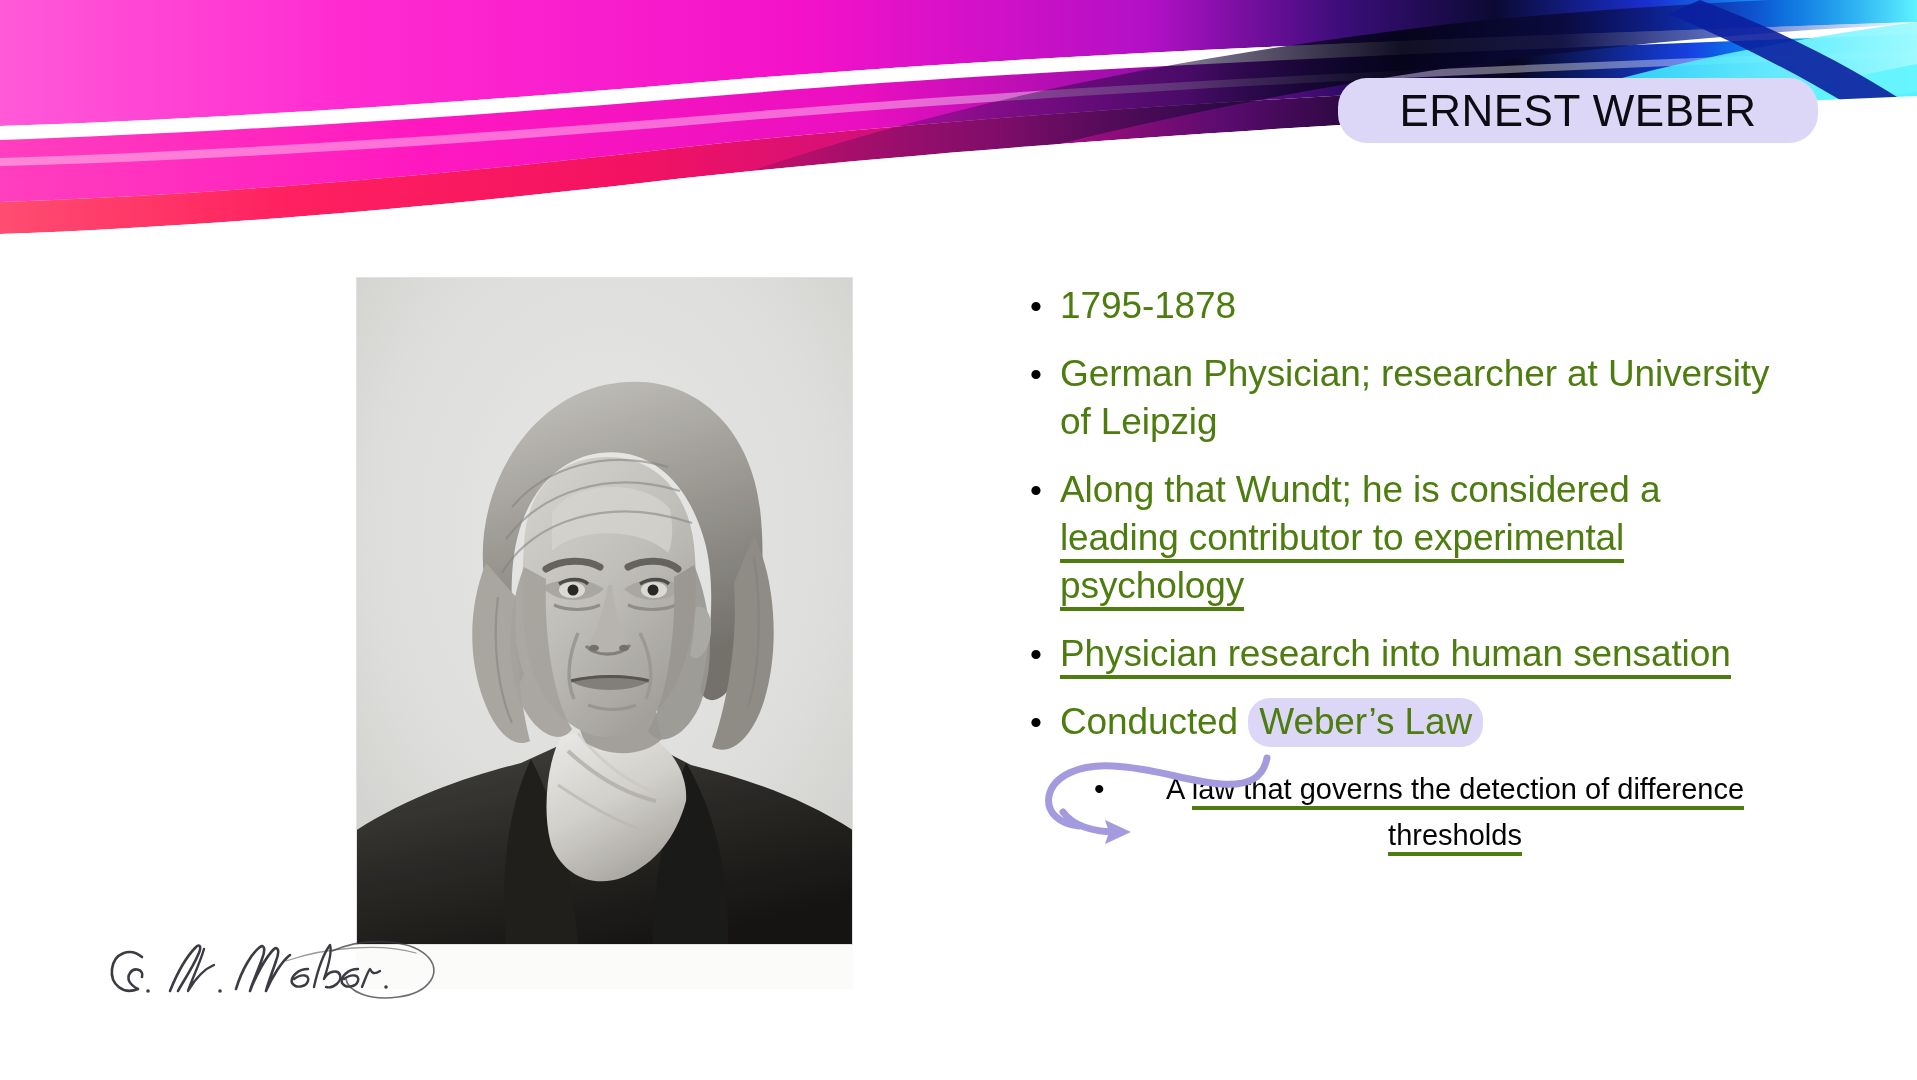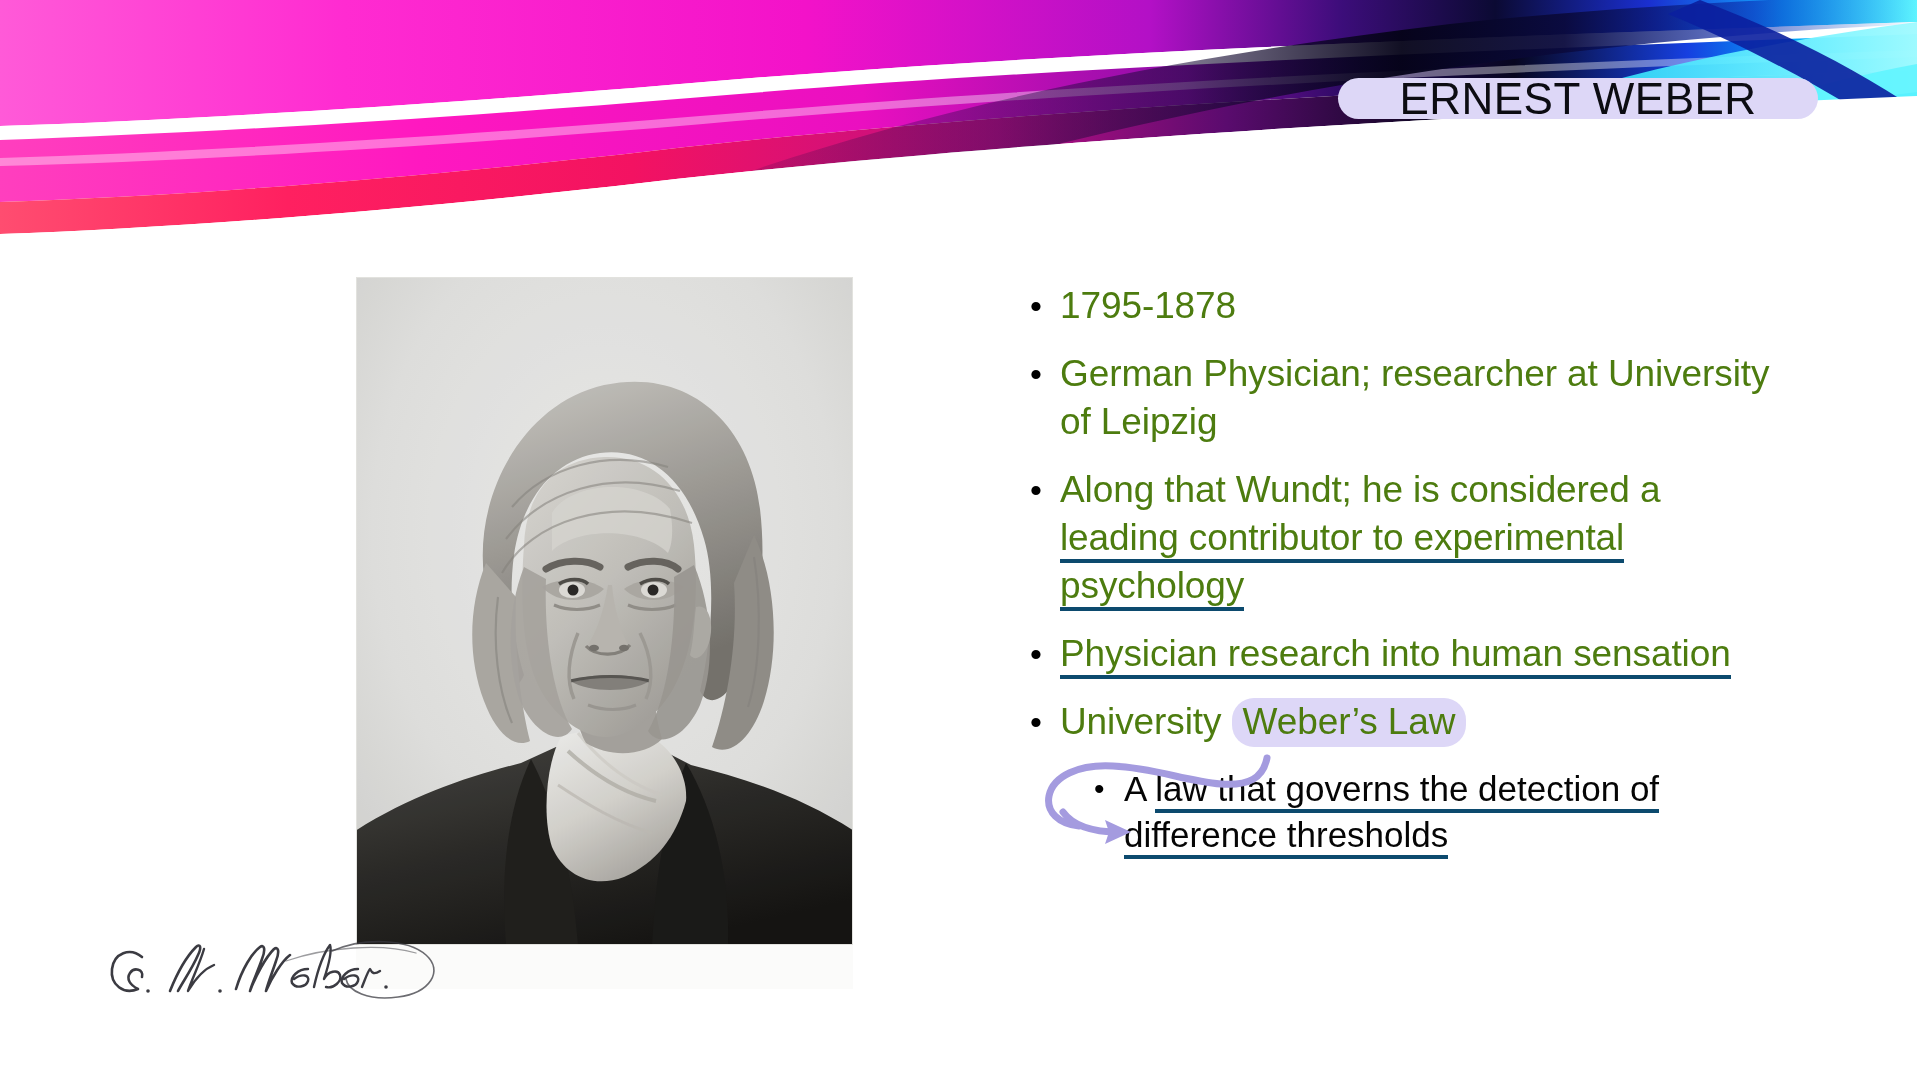--- a/index.html
+++ b/index.html
@@ -23,21 +23,21 @@
     height: 250px;
     pointer-events: none;
   }
 
   
   #title-pill {
     position: absolute;
     left: 1338px;
     top: 78px;
     width: 480px;
-    height: 41px;
+    height: 65px;
     background: #ddd7f7;
     border-radius: 29px;
     display: flex;
     align-items: center;
     justify-content: center;
   }
   #title-text {
     font-size: 44px;
     letter-spacing: 0.5px;
     color: #0c0c12;
@@ -102,21 +102,21 @@
     box-sizing: border-box;
   }
   .bullet-body {
     flex: 1 1 auto;
     font-size: 37px;
     line-height: 48px;
     color: #4d7c0f;
     letter-spacing: -0.1px;
   }
   .ul-purple {
-    border-bottom: 4px solid #0c4a6e;
+    border-bottom: 4px solid #4d7c0f;
     padding-bottom: 1px;
     box-decoration-break: clone;
     -webkit-box-decoration-break: clone;
   }
   .pill-hl {
     background: #ddd7f7;
     border-radius: 22px;
     padding: 3px 11px 5px 11px;
     box-decoration-break: clone;
     margin-top: 11px;
@@ -131,23 +131,24 @@
     margin-left: 68px;
   }
   #sub-bullet-marker {
     flex: 0 0 30px;
     font-size: 30px;
     line-height: 46px;
     color: #000;
   }
   #sub-bullet-body {
     flex: 1 1 auto;
-    font-size: 35px;
+    font-size: 29px;
     line-height: 46px;
     color: #050505;
+    text-align: center;
   }
 
   
   #curved-arrow {
     position: absolute;
     left: 1035px;
     top: 752px;
     width: 260px;
     height: 110px;
     pointer-events: none;
@@ -395,21 +396,21 @@
   <div class="bullet-row">
     <div class="bullet-marker">•</div>
     <div class="bullet-body">
       <span class="ul-purple">Physician research into human sensation</span>
     </div>
   </div>
 
   <div class="bullet-row">
     <div class="bullet-marker">•</div>
     <div class="bullet-body">
-      <span>University </span><span class="pill-hl">Weber’s Law</span>
+      <span>Conducted </span><span class="pill-hl">Weber’s Law</span>
     </div>
   </div>
 
   <div id="sub-bullet-row">
     <div id="sub-bullet-marker">•</div>
     <div id="sub-bullet-body">
       <span>A </span><span class="ul-purple">law that governs the detection of difference thresholds</span>
     </div>
   </div>
 

